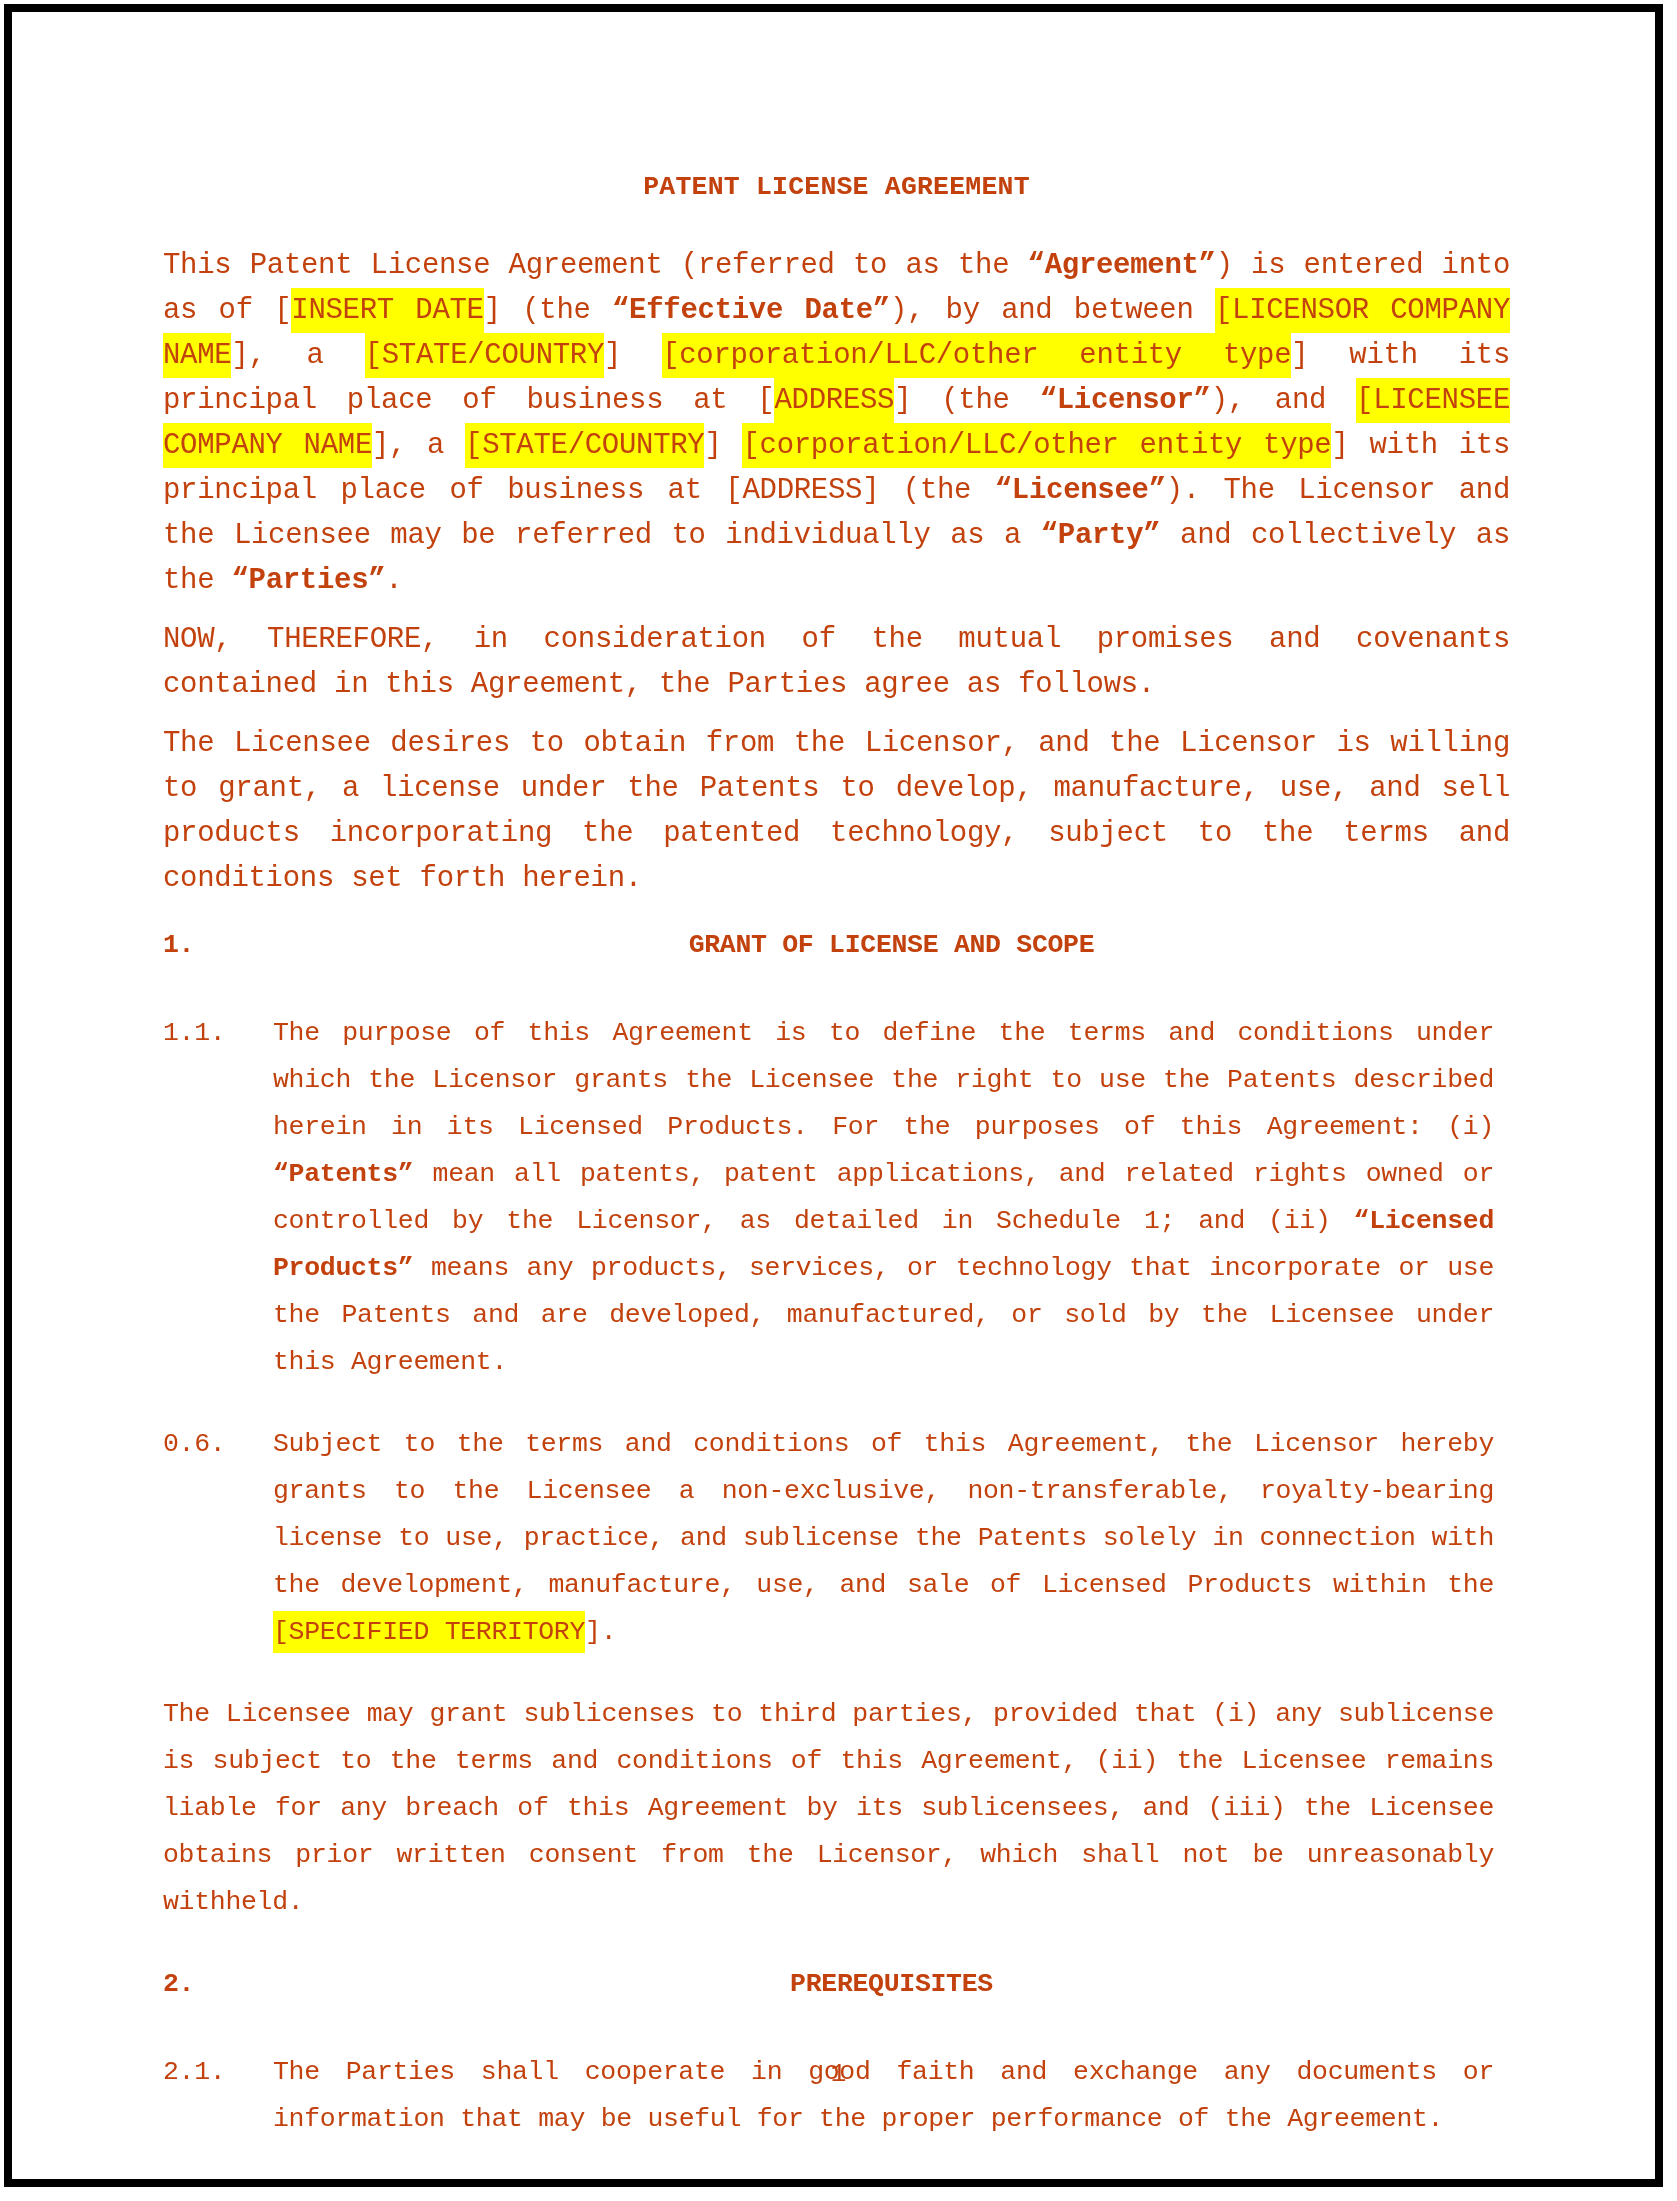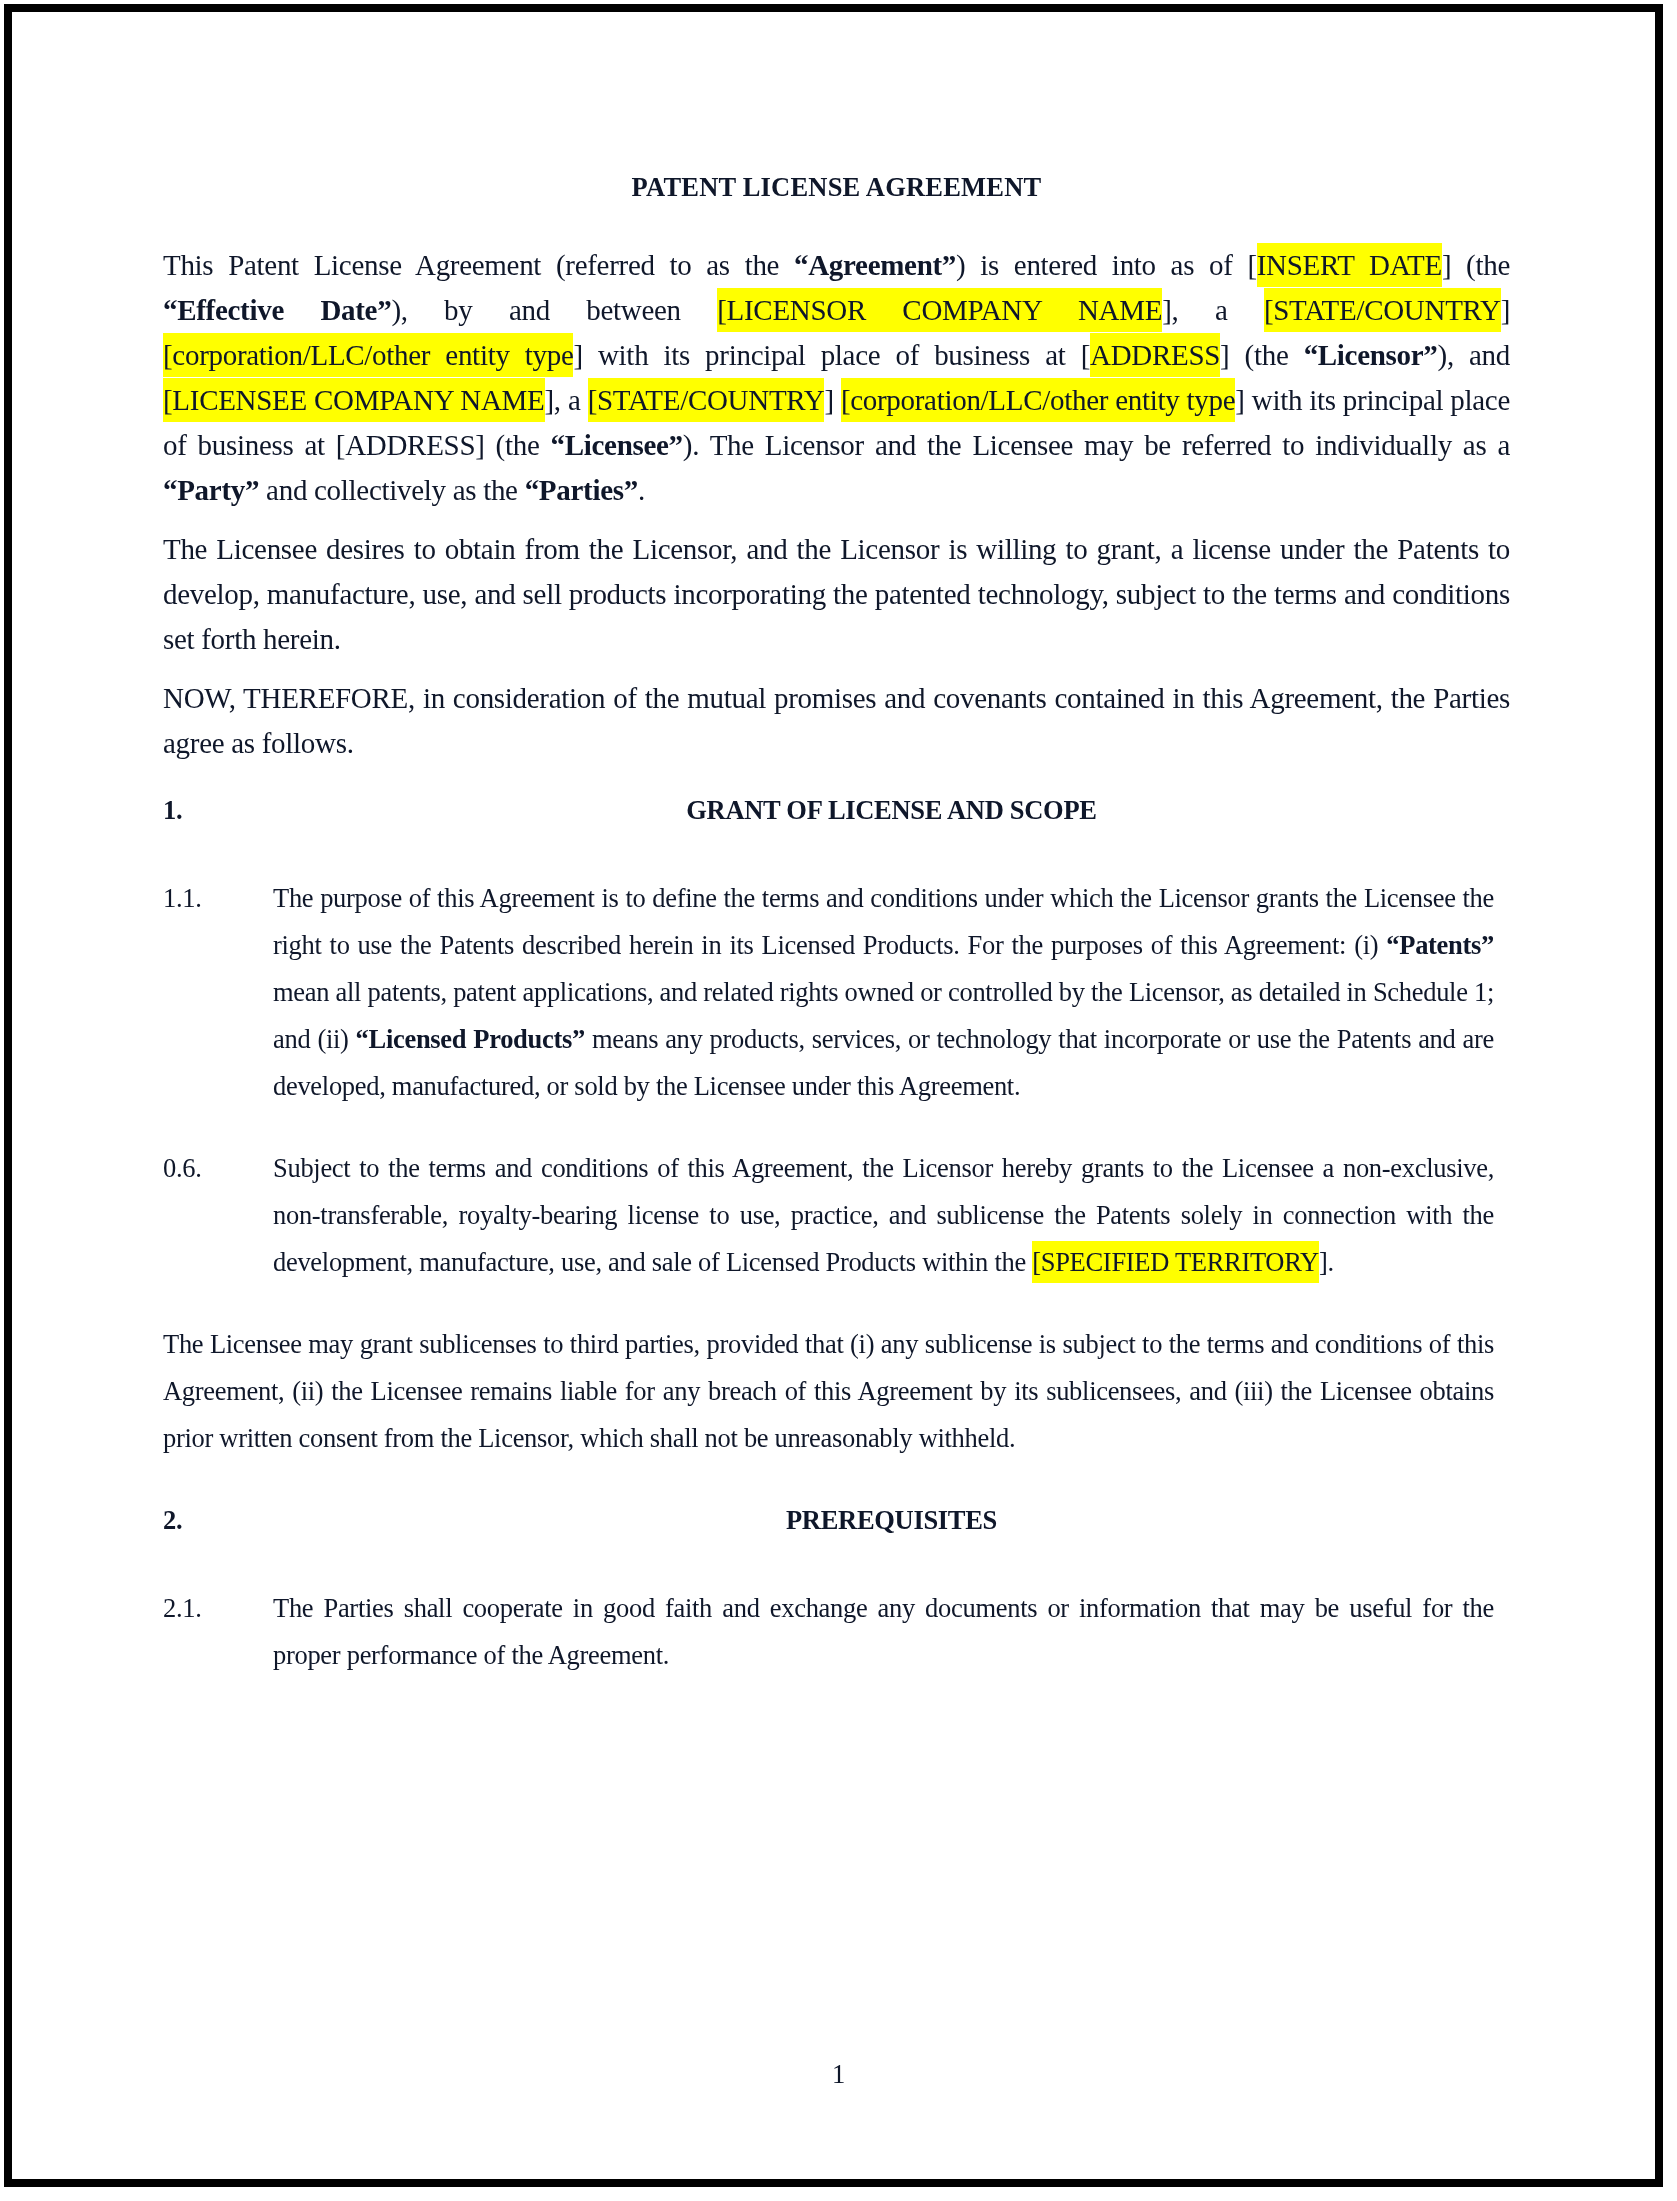--- a/index.html
+++ b/index.html
@@ -1,22 +1,22 @@
 <!DOCTYPE html>
 <html style="font-size:14px"><head>
 <meta charset="utf-8">
 <style>
   html, body { margin: 0; padding: 0; background: #ffffff; }
   .page {
     position: relative;
     width: 1677px;
     height: 2201px;
     background: #ffffff;
-    font-family: Liberation Serif, serif;
-    color: #0f172a;
+    font-family: Liberation Mono, monospace;
+    color: #c2410c;
     overflow: hidden;
   }
   .frame {
     position: absolute;
     left: 4.4px; top: 4.4px;
     width: 1659px; height: 2183px;
     border: 8.8px solid #000000;
     box-sizing: border-box;
     pointer-events: none;
   }
@@ -66,22 +66,22 @@
 </style>
 </head>
 <body>
 
 <div class="page">
   <div class="frame"></div>
   <div class="content">
     <div class="doc-title">PATENT LICENSE AGREEMENT</div>
     <div id="doc-body">
         <p class="para"><span>This Patent License Agreement (referred to as the </span><span class="b">“Agreement”</span><span>) is entered into as of [</span><span class="hl" style="background: rgb(255, 255, 0);">INSERT DATE</span><span>] (the </span><span class="b">“Effective Date”</span><span>), by and between </span><span class="hl" style="background: rgb(255, 255, 0);">[LICENSOR COMPANY NAME</span><span>], a </span><span class="hl" style="background: rgb(255, 255, 0);">[STATE/COUNTRY</span><span>] </span><span class="hl" style="background: rgb(255, 255, 0);">[corporation/LLC/other entity type</span><span>] with its principal place of business at [</span><span class="hl" style="background: rgb(255, 255, 0);">ADDRESS</span><span>] (the </span><span class="b">“Licensor”</span><span>), and </span><span class="hl" style="background: rgb(255, 255, 0);">[LICENSEE COMPANY NAME</span><span>], a </span><span class="hl" style="background: rgb(255, 255, 0);">[STATE/COUNTRY</span><span>] </span><span class="hl" style="background: rgb(255, 255, 0);">[corporation/LLC/other entity type</span><span>] with its principal place of business at [ADDRESS] (the </span><span class="b">“Licensee”</span><span>). The Licensor and the Licensee may be referred to individually as a </span><span class="b">“Party”</span><span> and collectively as the </span><span class="b">“Parties”</span><span>.</span></p>
+        <p class="para"><span>NOW, THEREFORE, in consideration of the mutual promises and covenants contained in this Agreement, the Parties agree as follows.</span></p>
         <p class="para"><span>The Licensee desires to obtain from the Licensor, and the Licensor is willing to grant, a license under the Patents to develop, manufacture, use, and sell products incorporating the patented technology, subject to the terms and conditions set forth herein.</span></p>
-        <p class="para"><span>NOW, THEREFORE, in consideration of the mutual promises and covenants contained in this Agreement, the Parties agree as follows.</span></p>
         <div class="sec heading">
           <span class="num">1.</span>
           <span class="body"><span class="b">GRANT OF LICENSE AND SCOPE</span></span>
         </div>
         <div class="sec">
           <span class="num">1.1.</span>
           <span class="body"><span>The purpose of this Agreement is to define the terms and conditions under which the Licensor grants the Licensee the right to use the Patents described herein in its Licensed Products. For the purposes of this Agreement: (i) </span><span class="b">“Patents”</span><span> mean all patents, patent applications, and related rights owned or controlled by the Licensor, as detailed in Schedule 1; and (ii) </span><span class="b">“Licensed Products”</span><span> means any products, services, or technology that incorporate or use the Patents and are developed, manufactured, or sold by the Licensee under this Agreement.</span></span>
         </div>
         <div class="sec">
           <span class="num">0.6.</span>

